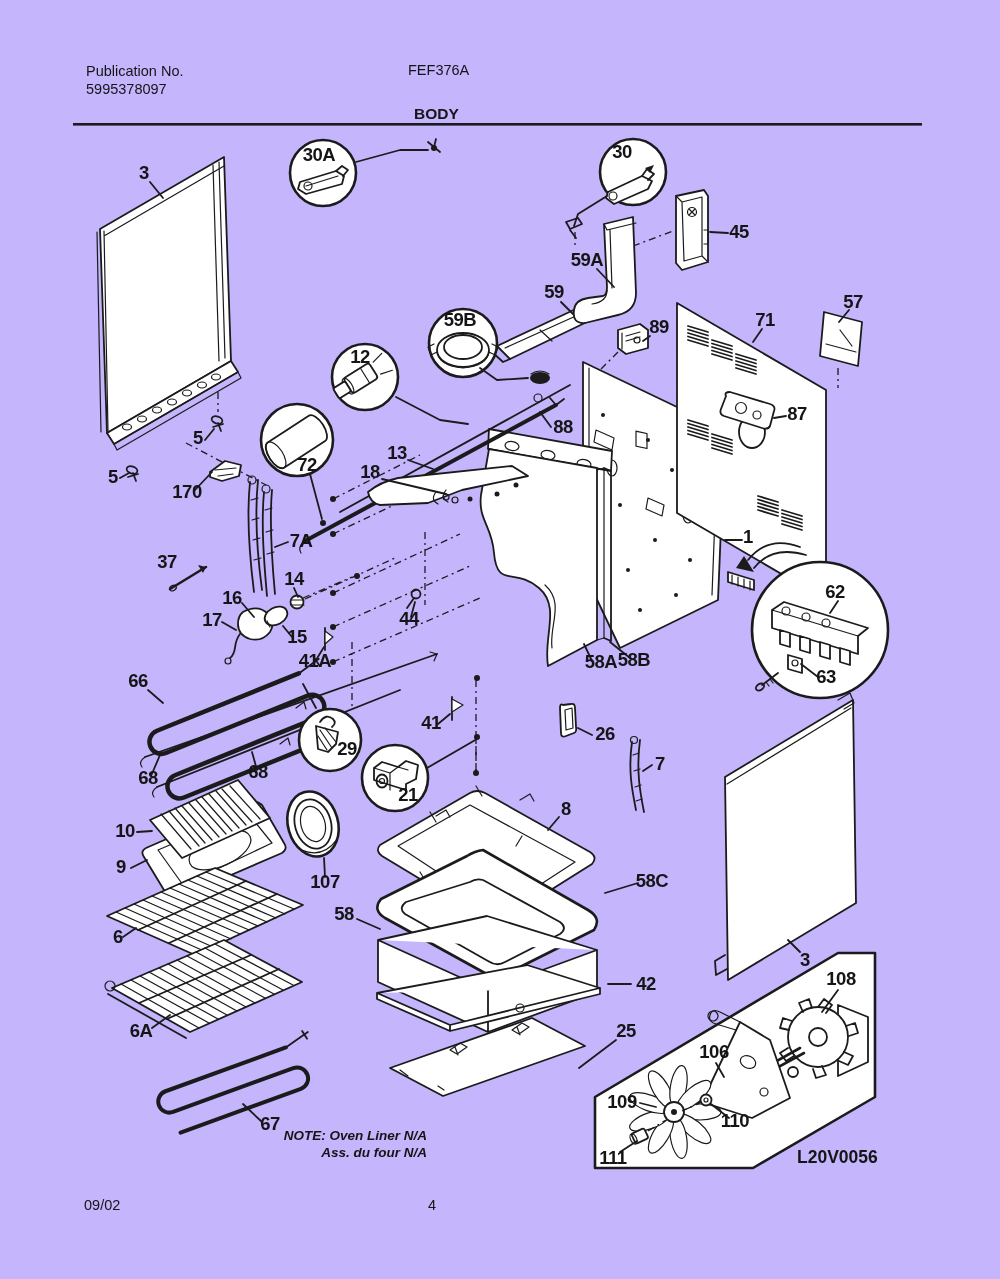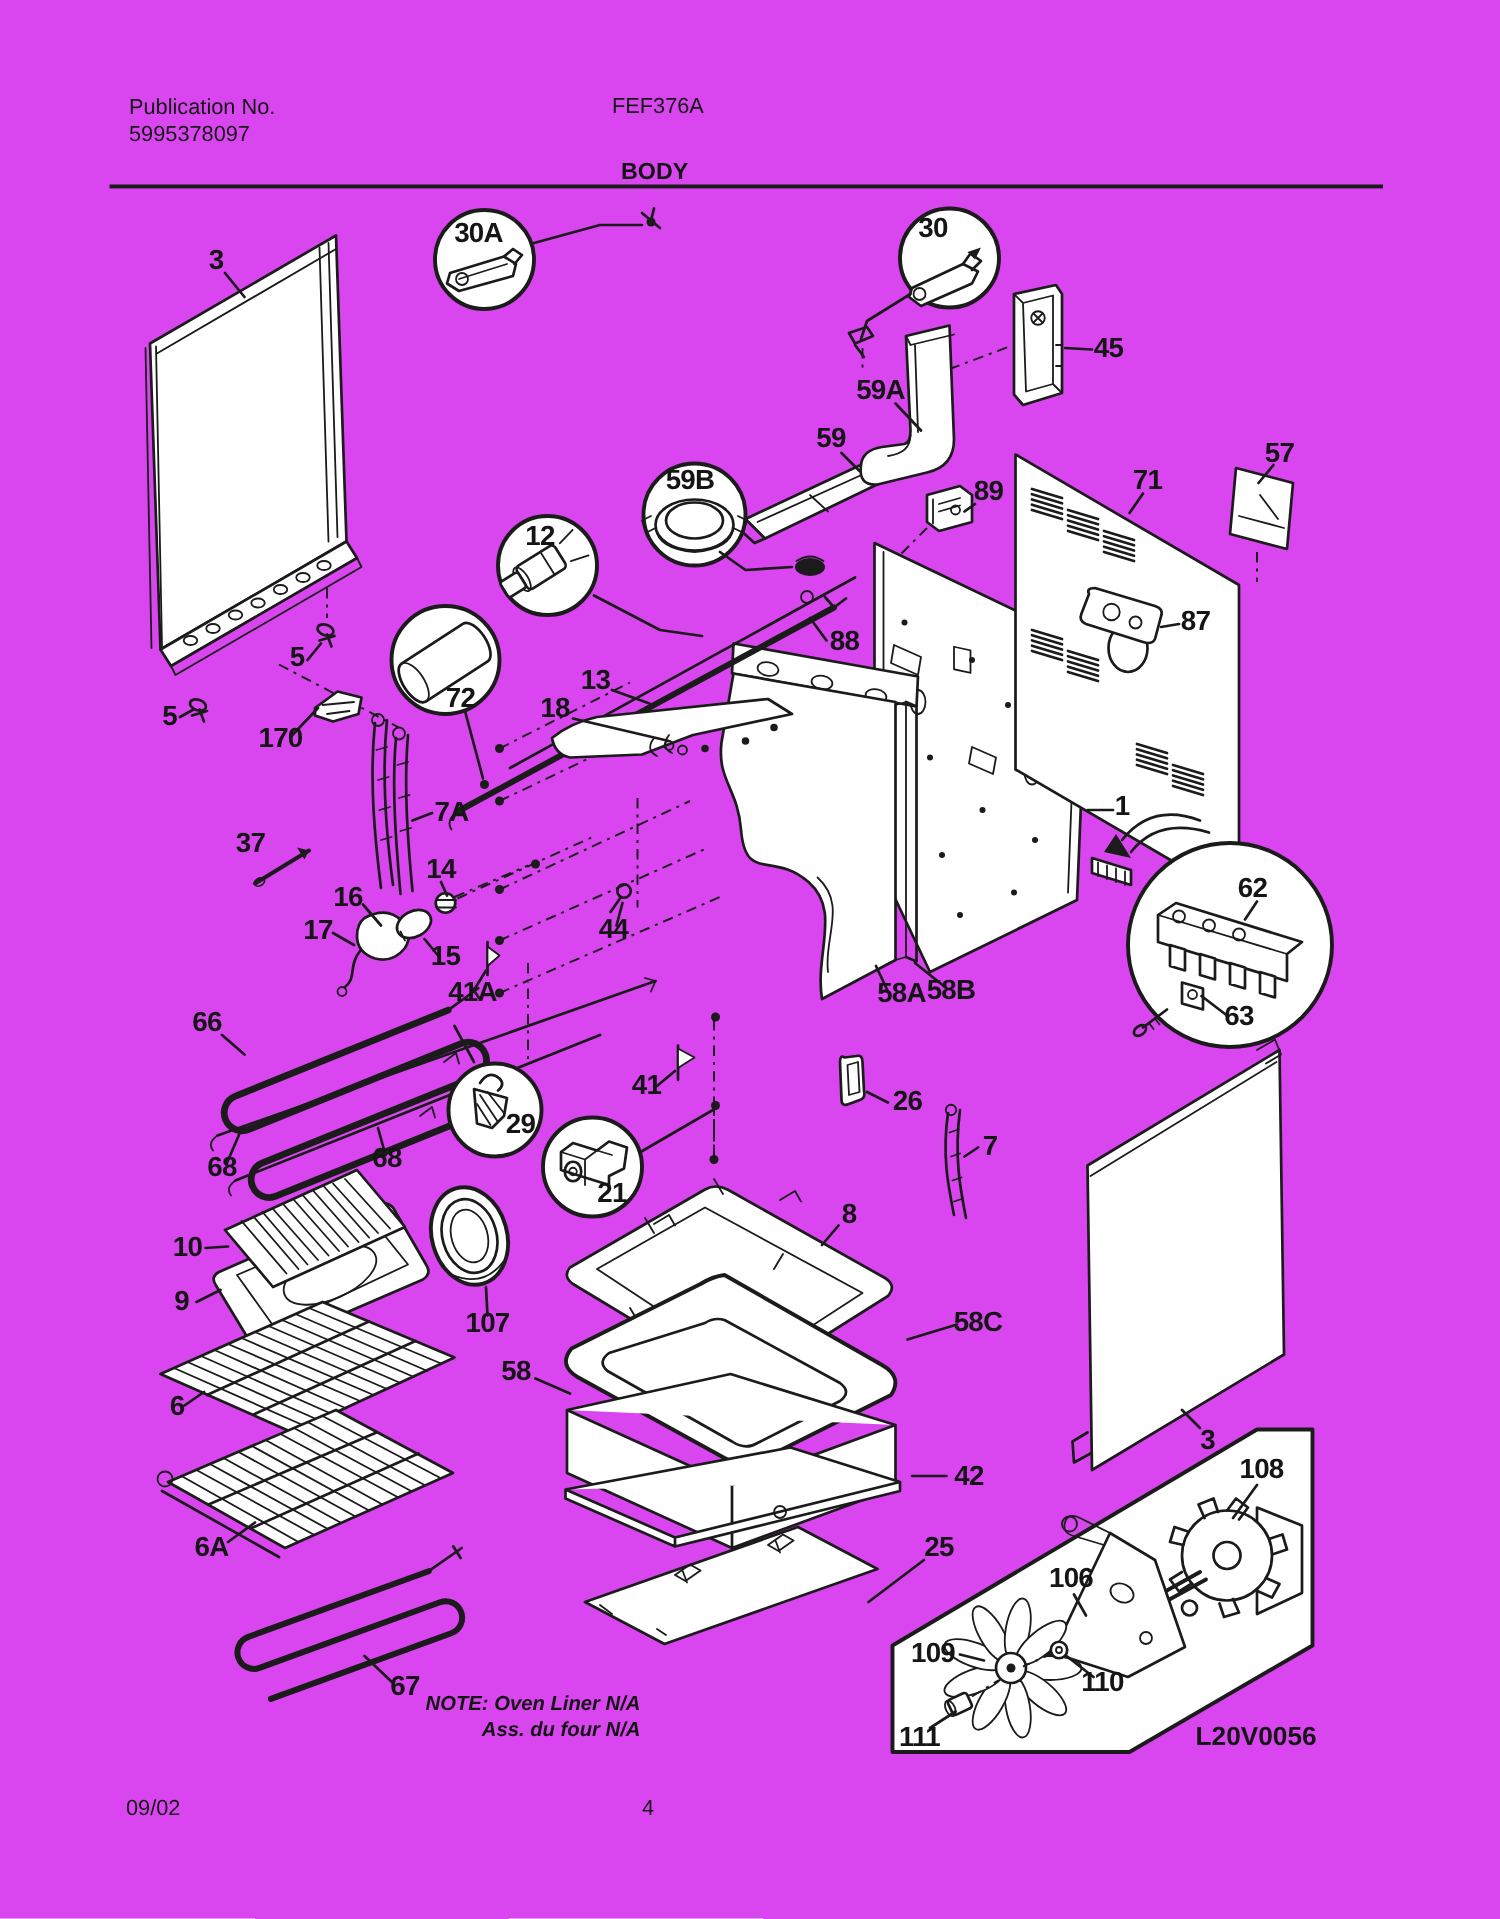--- a/index.html
+++ b/index.html
@@ -1,16 +1,16 @@
 <!DOCTYPE html>
 <html><head>
 <meta charset="utf-8">
 <style>
   html,body{margin:0;padding:0;background:#e8e8e8;}
-  #page{position:relative;width:1000px;height:1279px;background:#d946ef;overflow:hidden;
+  #page{position:relative;width:1000px;height:1279px;background:#c4b5fd;overflow:hidden;
         font-family:"Liberation Sans",sans-serif;}
   svg{position:absolute;left:0;top:0;}
   svg text{font-family:"Liberation Sans",sans-serif;fill:#151515;}
   .callout{font-size:18.5px;font-weight:700;text-anchor:middle;letter-spacing:-0.5px;}
   .hdr{font-size:14.5px;}
   .hdr-bold{font-size:15.5px;font-weight:700;}
   .note-txt{font-size:13.5px;font-weight:700;font-style:italic;text-anchor:end;}
   .code-txt{font-size:17.5px;font-weight:700;}
   .ftr{font-size:14.5px;}
   .ln{stroke:#1b1b1b;fill:none;stroke-linecap:round;stroke-linejoin:round;}

